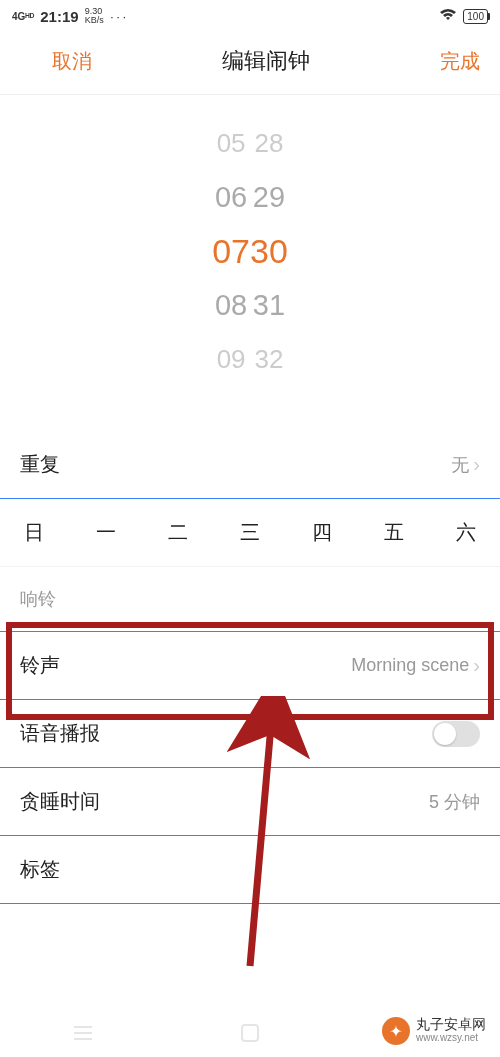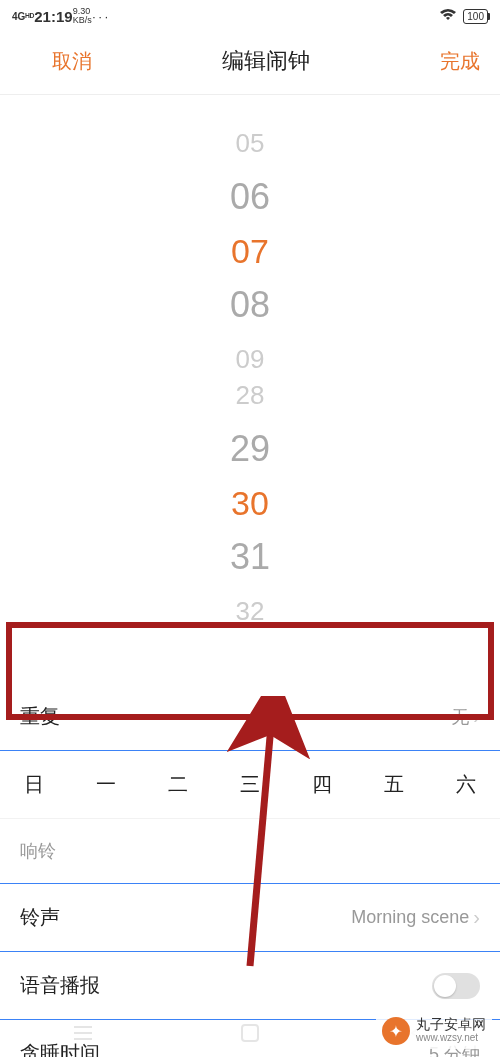--- a/index.html
+++ b/index.html
@@ -20,21 +20,21 @@
     
     .status-bar {
       height: 32px;
       display: flex;
       justify-content: space-between;
       align-items: center;
       padding: 0 12px;
       font-size: 13px;
       color: #333;
     }
-    .status-left { display: flex; align-items: center; font-weight: 500; }
+    .status-left { display: flex; align-items: center; gap: 6px; font-weight: 500; }
     .status-left .net { font-size: 10px; font-weight: bold; }
     .status-left .time { font-size: 15px; font-weight: 700; }
     .status-left .speed { font-size: 9px; line-height: 9px; }
     .status-left .dots { letter-spacing: 2px; }
     .status-right { display: flex; align-items: center; gap: 6px; }
     .battery-box {
       border: 1px solid #333;
       border-radius: 3px;
       padding: 0 3px;
       font-size: 10px;
@@ -70,35 +70,34 @@
     
     .picker-wrap {
       background: #fff;
       padding: 30px 0 40px;
       border-top: 1px solid #eee;
     }
     .picker {
       display: flex;
       justify-content: center;
       position: relative;
-      flex-direction: column;
     }
     .picker-col {
       display: flex;
       flex-direction: column;
       align-items: center;
       gap: 18px;
     }
     .picker-item {
       font-size: 26px;
       color: #ccc;
       height: 36px;
       line-height: 36px;
     }
-    .picker-item.near { color: #aaa; font-size: 36px; }
+    .picker-item.near { color: #aaa; font-size: 29px; }
     .picker-item.selected {
       color: #e8742c;
       font-size: 34px;
       font-weight: 400;
     }
     
     .settings {
       background: #fff;
       margin-top: 14px;
     }

